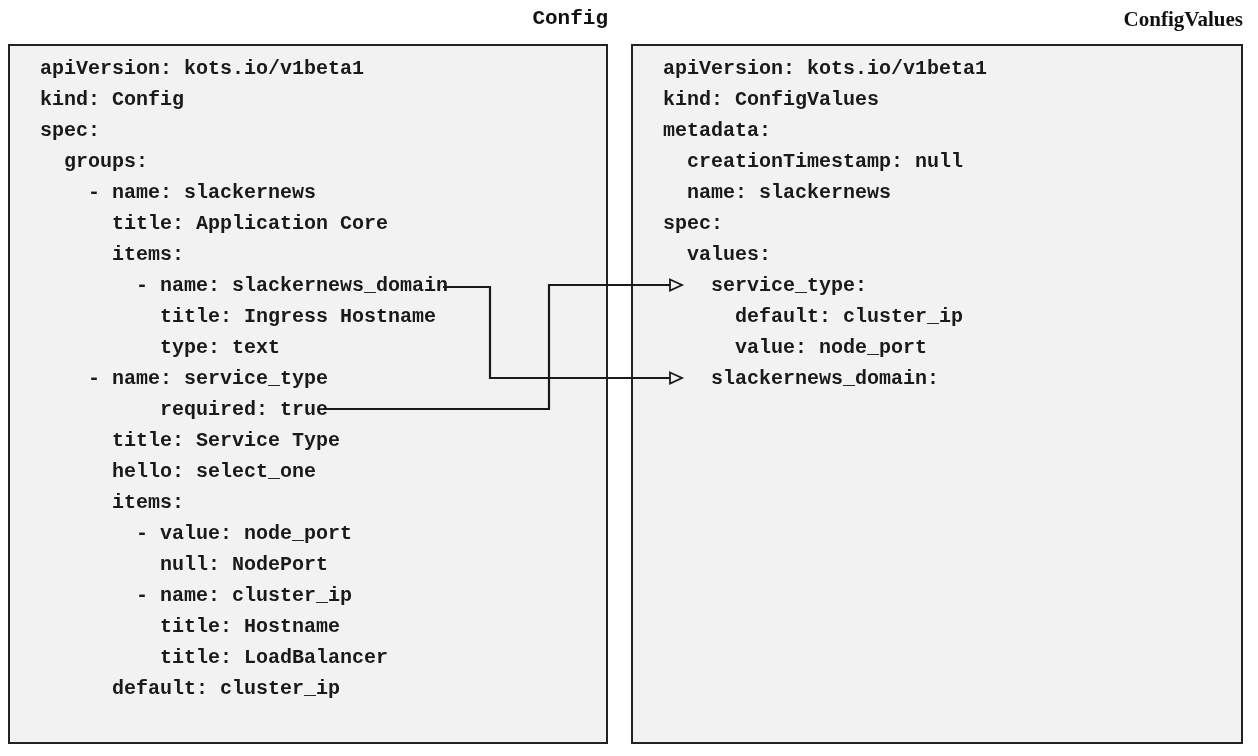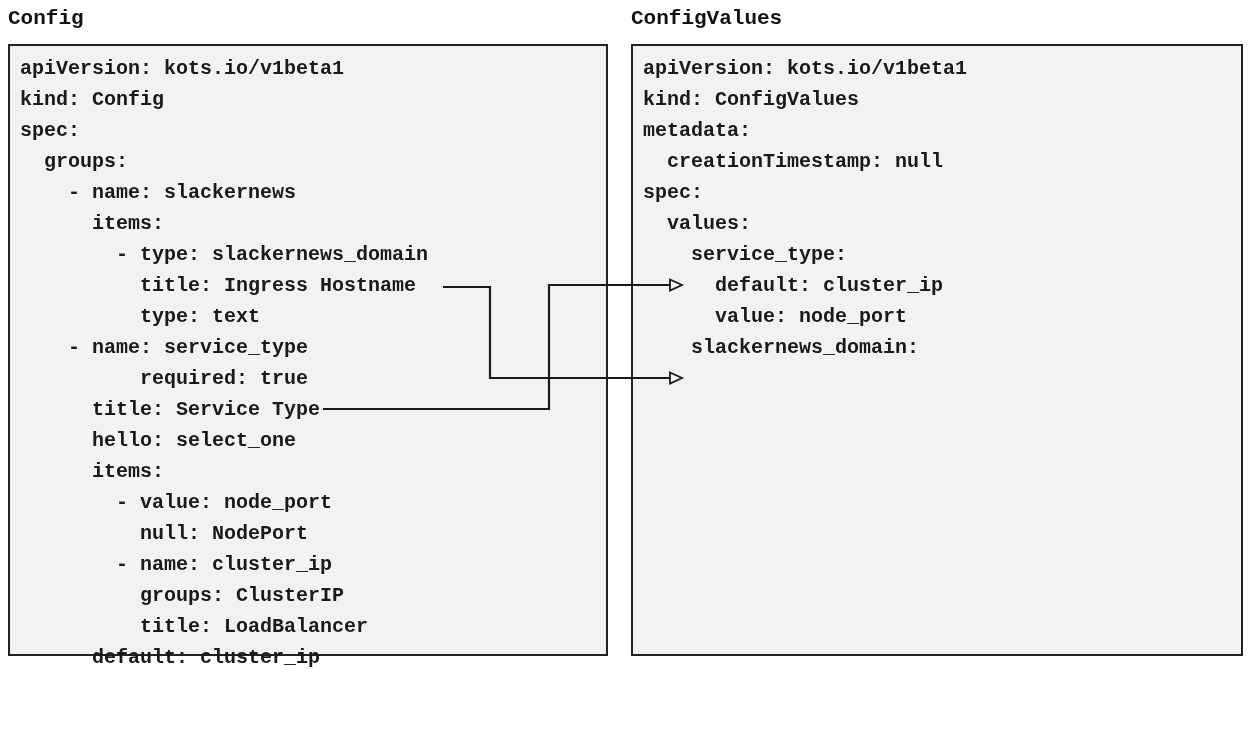--- a/index.html
+++ b/index.html
@@ -10,32 +10,33 @@
     font-family: "Liberation Mono", "DejaVu Sans Mono", monospace;
     color: #1a1a1a;
     overflow: hidden;
   }
   .canvas { position: absolute; inset: 0; }
   .panel-title {
     position: absolute;
     top: 7px;
     font-size: 21px;
     font-weight: bold;
-    text-align: left;
+    text-align: right;
     color: #111111;
     white-space: pre;
   }
   .panel-title.left  { left: 8px;   width: 600px; }
-  .panel-title.right { left: 631px; width: 612px; }
+  .panel-title.right { left: 631px; width: 612px; font-family: Liberation Serif, serif; }
   .panel {
     position: absolute;
     top: 44px;
-    height: 612px;
+    height: 700px;
     background: #f2f2f2;
     border: 2px solid #222222;
+    padding-left: 20px;
   }
   .panel.left  { left: 8px;   width: 600px; }
   .panel.right { left: 631px; width: 612px; }
   .code { padding: 7px 0 0 10px; }
   .code-line {
     white-space: pre;
     font-size: 20px;
     font-weight: bold;
     line-height: 31px;
     color: #1a1a1a;
@@ -67,44 +68,46 @@
 
   <div class="panel-title right">ConfigValues</div>
 
   <div class="panel left">
     <div class="code">
         <div class="code-line">apiVersion: kots.io/v1beta1</div>
         <div class="code-line">kind: Config</div>
         <div class="code-line">spec:</div>
         <div class="code-line">  groups:</div>
         <div class="code-line">    - name: slackernews</div>
+        <div class="code-line">      title: Application Core</div>
         <div class="code-line">      items:</div>
-        <div class="code-line">        - type: slackernews_domain</div>
+        <div class="code-line">        - name: slackernews_domain</div>
         <div class="code-line">          title: Ingress Hostname</div>
         <div class="code-line">          type: text</div>
         <div class="code-line">    - name: service_type</div>
         <div class="code-line">          required: true</div>
         <div class="code-line">      title: Service Type</div>
         <div class="code-line">      hello: select_one</div>
         <div class="code-line">      items:</div>
         <div class="code-line">        - value: node_port</div>
         <div class="code-line">          null: NodePort</div>
         <div class="code-line">        - name: cluster_ip</div>
-        <div class="code-line">          groups: ClusterIP</div>
+        <div class="code-line">          title: Hostname</div>
         <div class="code-line">          title: LoadBalancer</div>
         <div class="code-line">      default: cluster_ip</div>
       </div>
   </div>
 
   <div class="panel right">
     <div class="code">
         <div class="code-line">apiVersion: kots.io/v1beta1</div>
         <div class="code-line">kind: ConfigValues</div>
         <div class="code-line">metadata:</div>
         <div class="code-line">  creationTimestamp: null</div>
+        <div class="code-line">  name: slackernews</div>
         <div class="code-line">spec:</div>
         <div class="code-line">  values:</div>
         <div class="code-line">    service_type:</div>
         <div class="code-line">      default: cluster_ip</div>
         <div class="code-line">      value: node_port</div>
         <div class="code-line">    slackernews_domain:</div>
       </div>
   </div>
 
   <svg class="overlay" viewBox="0 0 1258 756" xmlns="http://www.w3.org/2000/svg">

